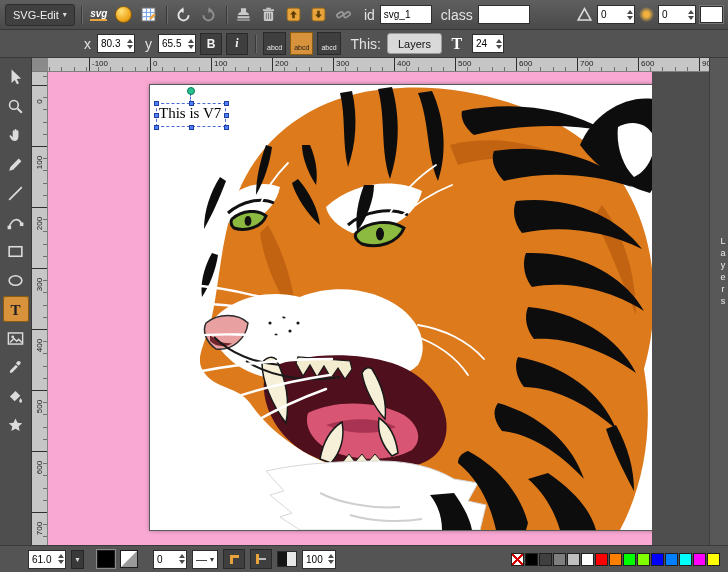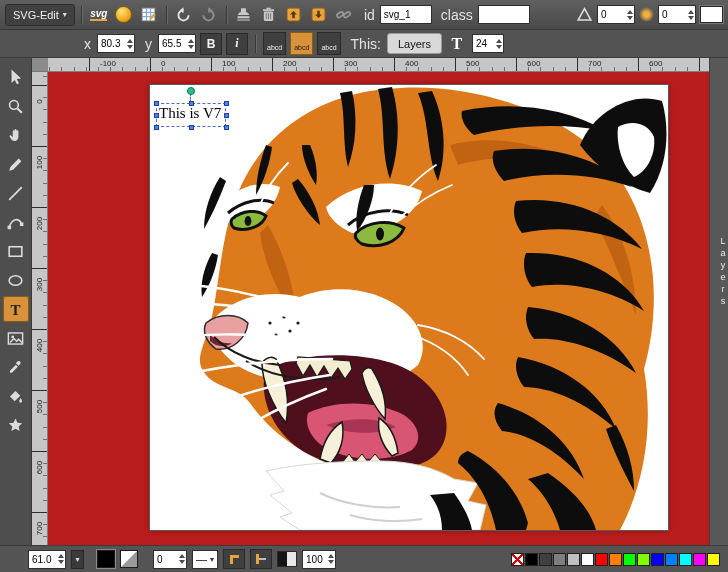--- a/index.html
+++ b/index.html
@@ -50,32 +50,32 @@
   .tool{width:26px;height:26px;display:flex;align-items:center;justify-content:center;border-radius:3px;color:#dcdcdc;}
   .tool.active{background:#d8923c;color:#222;box-shadow:inset 0 0 0 1px #8a5c10;}
   .ticon{width:19px;height:19px;}
 
   
   .ruler-corner{position:absolute;left:32px;top:58px;width:16px;height:14px;background:#8a8a8a;border-bottom:1px solid #777;box-sizing:border-box;}
   .hruler{position:absolute;left:48px;top:58px;width:662px;height:14px;background:#c6c6c6;border-bottom:1px solid #808080;
           overflow:hidden;box-sizing:border-box;}
   .minorh{position:absolute;left:0;right:0;bottom:0;height:4px;
           background:repeating-linear-gradient(90deg,#6f6f6f 0 1px,transparent 1px 12.2px);background-position:102px 0;}
-  .hlab{position:absolute;top:0;height:14px;border-left:1px solid #2e2e2e;padding-left:10px;font-size:8px;
+  .hlab{position:absolute;top:0;height:14px;border-left:1px solid #2e2e2e;padding-left:2px;font-size:8px;
         line-height:11px;color:#1c1c1c;}
   .vruler{position:absolute;left:32px;top:72px;width:16px;height:473px;background:#c6c6c6;border-right:1px solid #808080;
           overflow:hidden;box-sizing:border-box;}
   .minorv{position:absolute;top:0;bottom:0;right:0;width:4px;
           background:repeating-linear-gradient(180deg,#6f6f6f 0 1px,transparent 1px 12.2px);background-position:0 13px;}
   .vlab{position:absolute;left:0;width:16px;height:26px;border-top:1px solid #2e2e2e;}
   .vlab i{position:absolute;top:11px;left:-8px;width:30px;display:block;text-align:center;transform:rotate(-90deg);
           font-size:8px;font-style:normal;color:#1c1c1c;}
 
   
-  .workarea{position:absolute;left:48px;top:72px;width:662px;height:473px;background:#b91c1c;overflow:hidden;}
+  .workarea{position:absolute;left:48px;top:72px;width:604px;height:473px;background:#f9a8d4;overflow:hidden;}
   .canvas{position:absolute;left:102px;top:13px;width:518px;height:445px;background:#fff;
           box-shadow:0 0 5px rgba(0,0,0,.45);outline:1px solid #5a5a5a;}
   .canvas svg.tiger{position:absolute;inset:0;width:100%;height:100%;}
   .canvas-text{position:absolute;left:9px;top:20px;font-family:"Liberation Serif",serif;font-size:15px;color:#000;white-space:nowrap;}
   .sel-rect{position:absolute;left:6px;top:18px;width:70px;height:24px;border:1px dashed #4a6cd4;box-sizing:border-box;}
   .handle{position:absolute;width:5px;height:5px;background:#4f80ff;border:1px solid #1e3f9e;box-sizing:border-box;}
   .grip-line{position:absolute;left:40px;top:8px;height:10px;border-left:1px dashed #4a6cd4;}
   .rot-grip{position:absolute;left:37px;top:2px;width:8px;height:8px;border-radius:50%;background:#25c08f;border:1px solid #0b7a55;box-sizing:border-box;}
 
   

